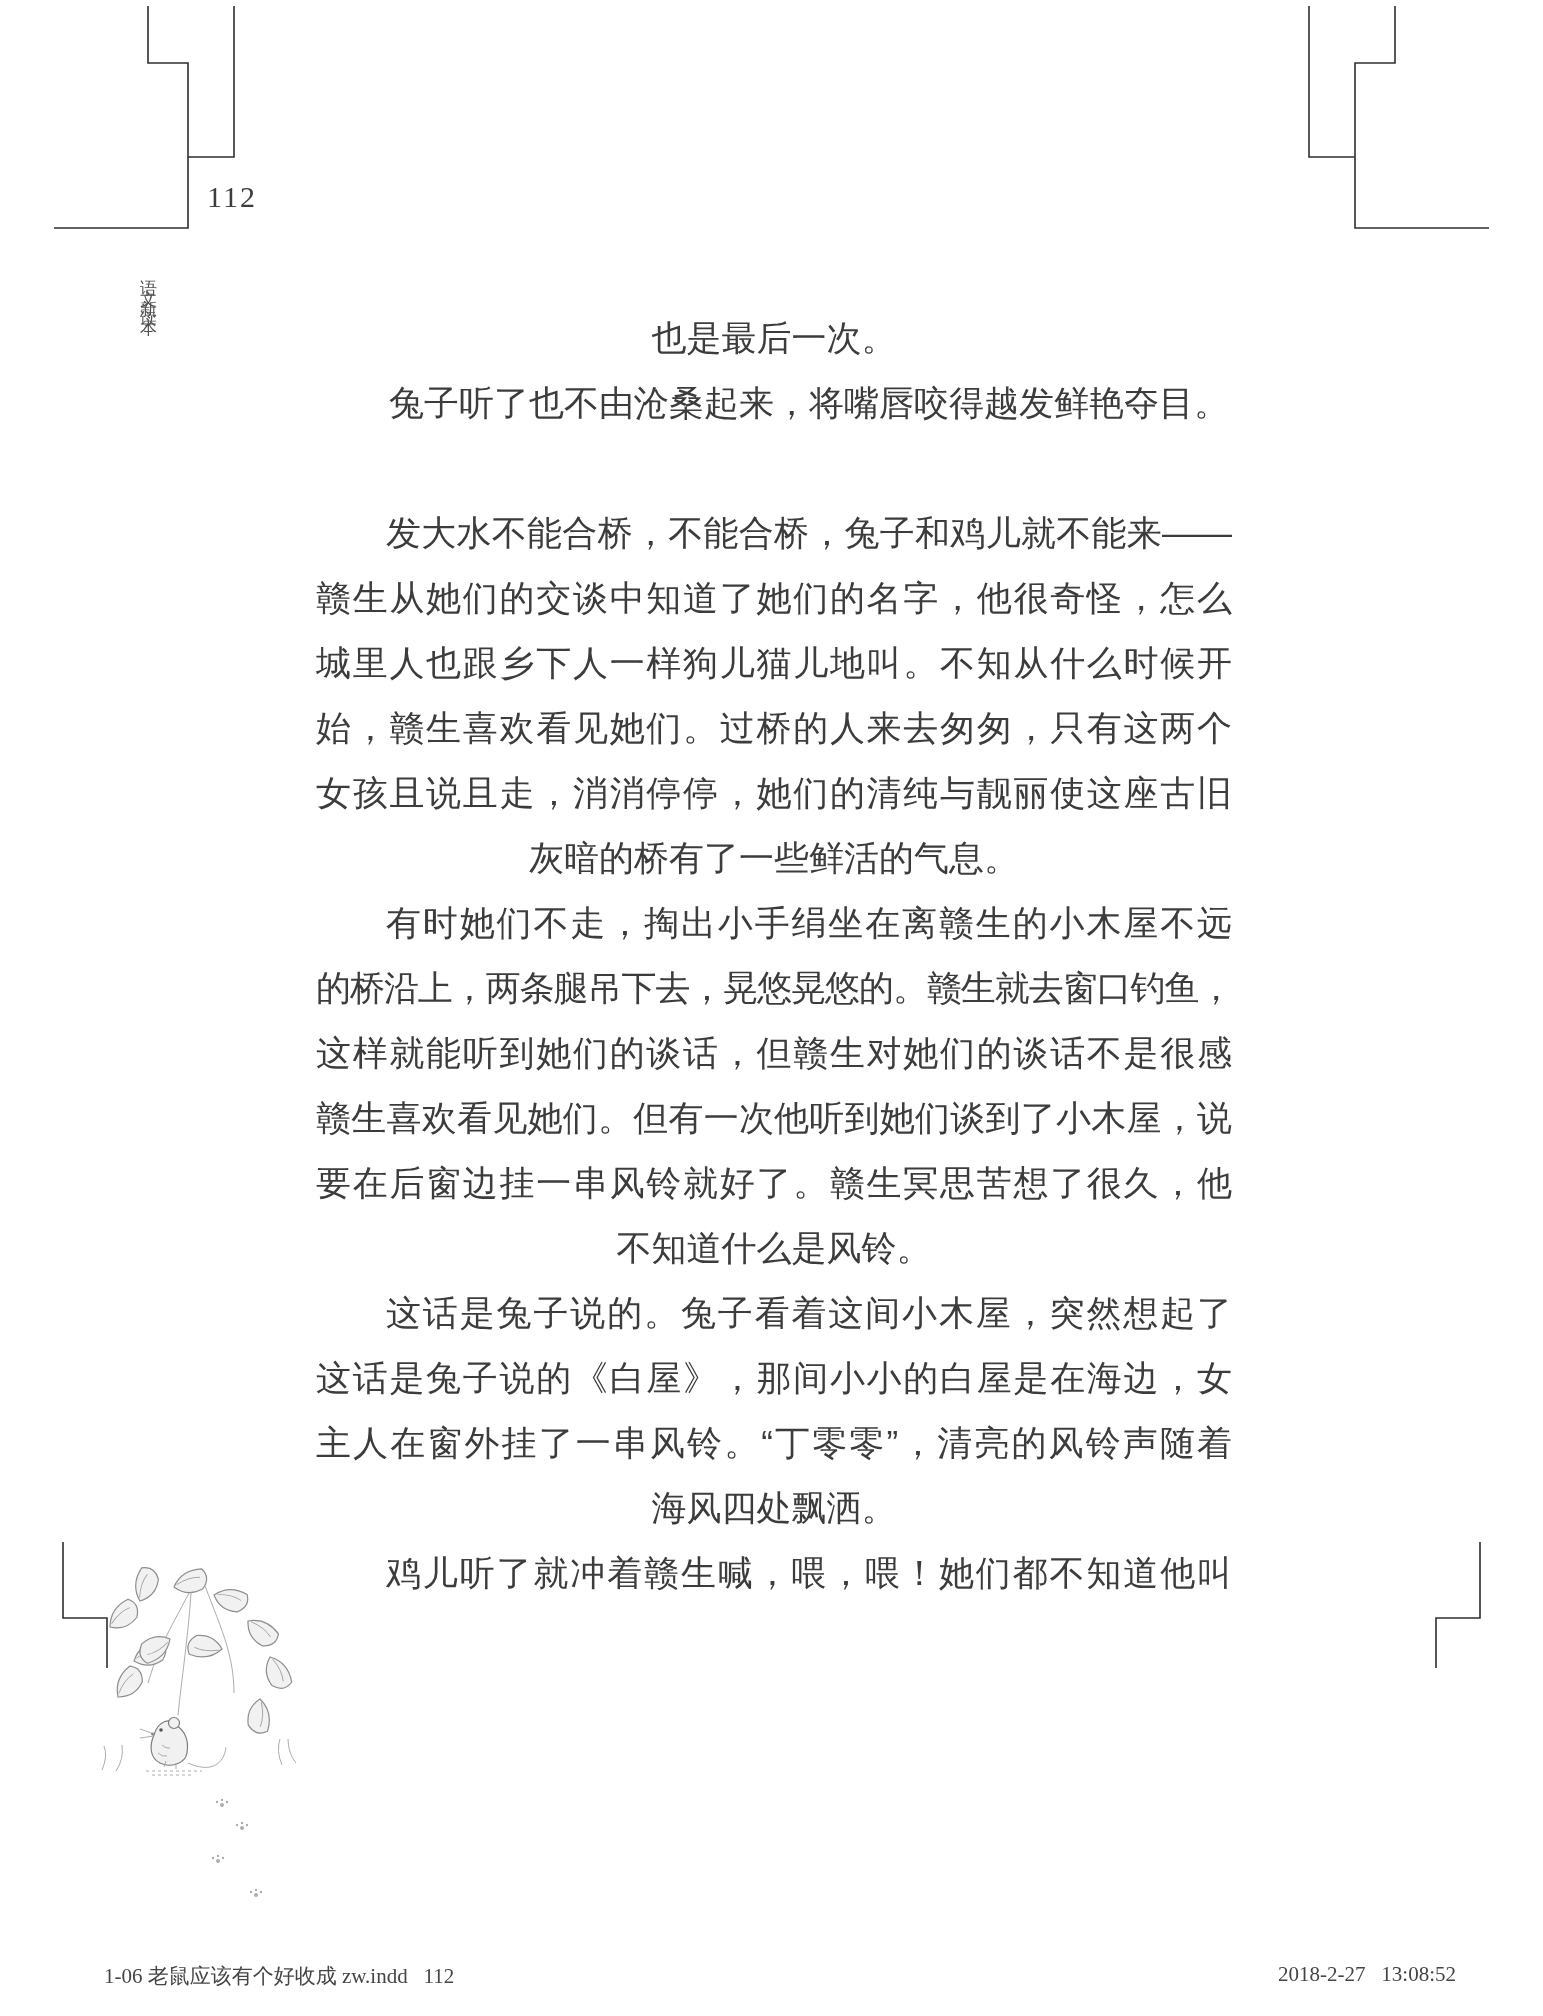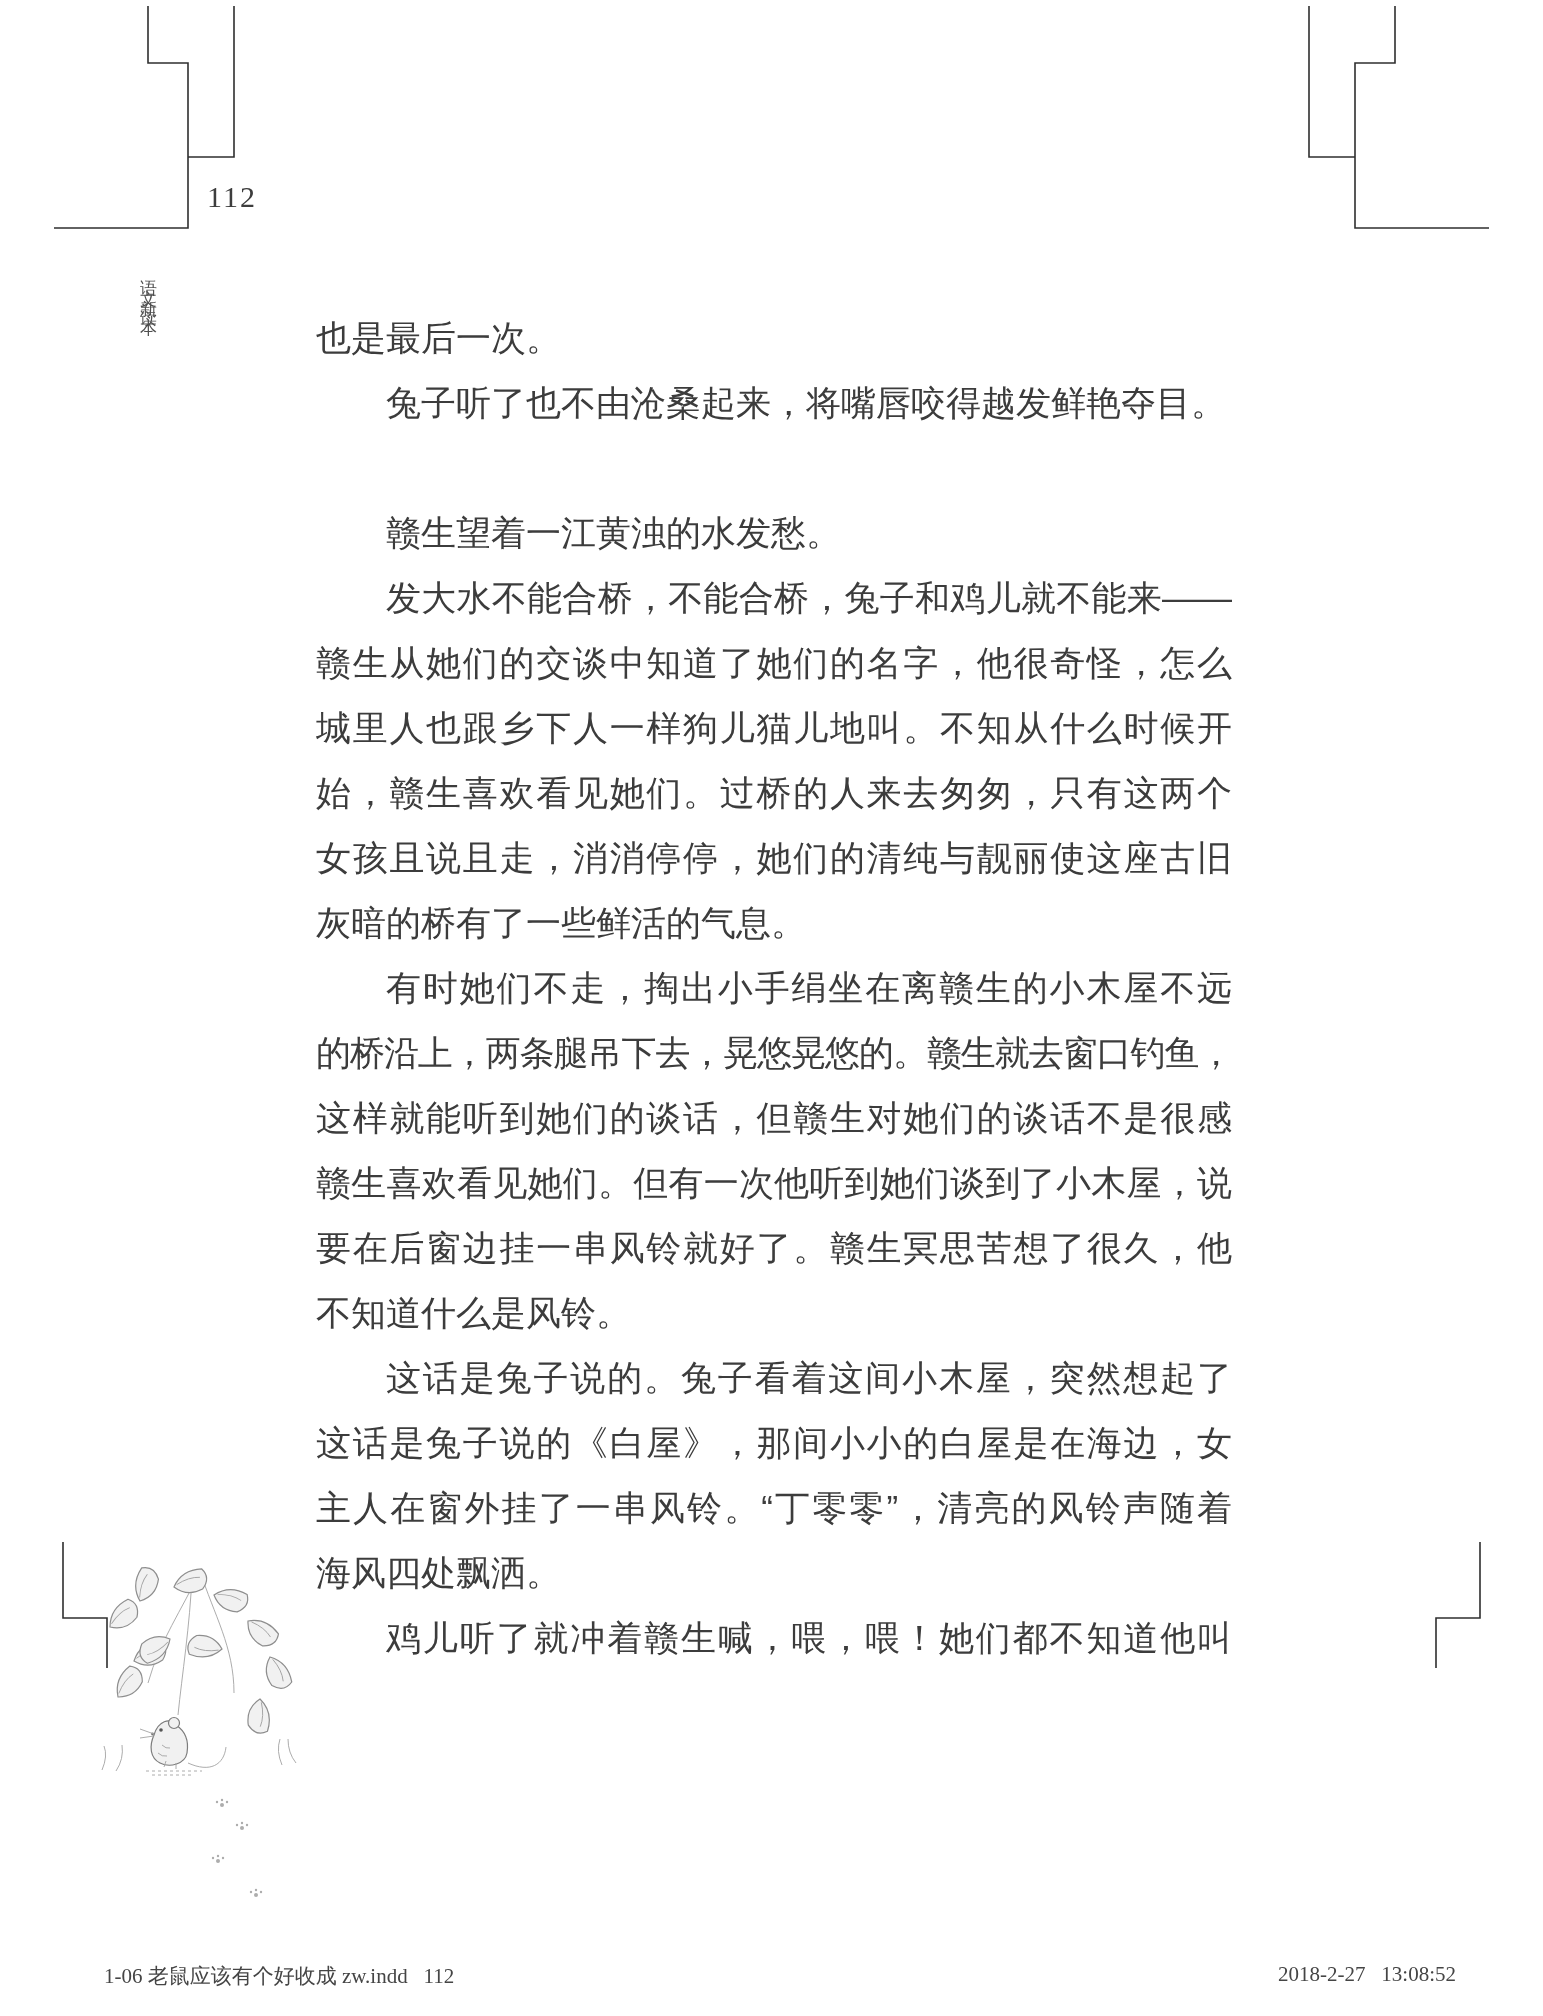--- a/index.html
+++ b/index.html
@@ -23,21 +23,21 @@
   #sideLabel{
     left:140px;top:266px;
     writing-mode:vertical-rl;text-orientation:upright;
     font-size:17px;color:#4f4f4f;letter-spacing:10px;line-height:17px;
   }
 
   
   #bodyText{left:316px;top:305px;width:916px;color:#3c3c3c}
   .line{
     height:65px;line-height:65px;font-size:35px;
-    text-align:left;
+    text-align:center;
   }
   .line.justify{text-align:justify;text-align-last:justify;text-justify:inter-ideograph}
   .line.indent{text-indent:70px}
   .line.tight{letter-spacing:-1.4px}
   .line.blank{height:65px}
 
   
   #illustration{left:82px;top:1565px;width:235px;height:345px}
   #illustration .sketch{stroke:#8e8e8e;stroke-width:1.2;fill:#f1f1f1}
   #illustration .veins{stroke:#a3a3a3;stroke-width:0.9;fill:none}
@@ -66,21 +66,20 @@
 </svg>
 
 <div id="pageNumber" class="abs">112</div>
 
 <div id="sideLabel" class="abs">语文新读本</div>
 
 <div id="bodyText" class="abs">
     <div class="line">也是最后一次。</div>
     <div class="line indent">兔子听了也不由沧桑起来，将嘴唇咬得越发鲜艳夺目。</div>
     <div class="line blank"></div>
-    <div class="line indent">赣生望着一江黄浊的水发愁。</div>
     <div class="line indent justify">发大水不能合桥，不能合桥，兔子和鸡儿就不能来——</div>
     <div class="line justify">赣生从她们的交谈中知道了她们的名字，他很奇怪，怎么</div>
     <div class="line justify">城里人也跟乡下人一样狗儿猫儿地叫。不知从什么时候开</div>
     <div class="line justify">始，赣生喜欢看见她们。过桥的人来去匆匆，只有这两个</div>
     <div class="line justify">女孩且说且走，消消停停，她们的清纯与靓丽使这座古旧</div>
     <div class="line">灰暗的桥有了一些鲜活的气息。</div>
     <div class="line indent justify">有时她们不走，掏出小手绢坐在离赣生的小木屋不远</div>
     <div class="line justify tight">的桥沿上，两条腿吊下去，晃悠晃悠的。赣生就去窗口钓鱼，</div>
     <div class="line justify">这样就能听到她们的谈话，但赣生对她们的谈话不是很感</div>
     <div class="line justify">赣生喜欢看见她们。但有一次他听到她们谈到了小木屋，说</div>

